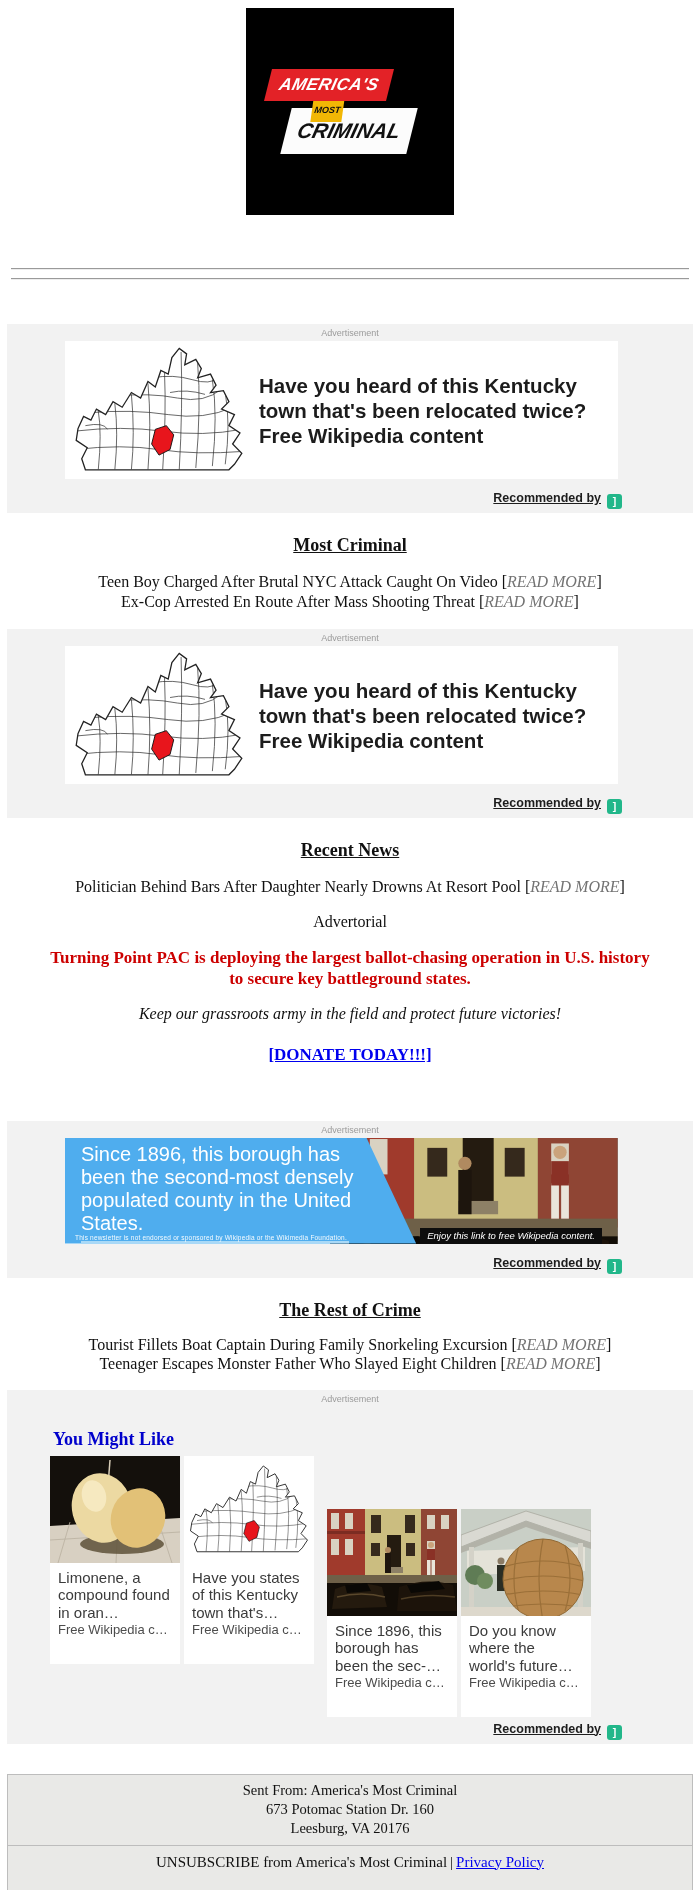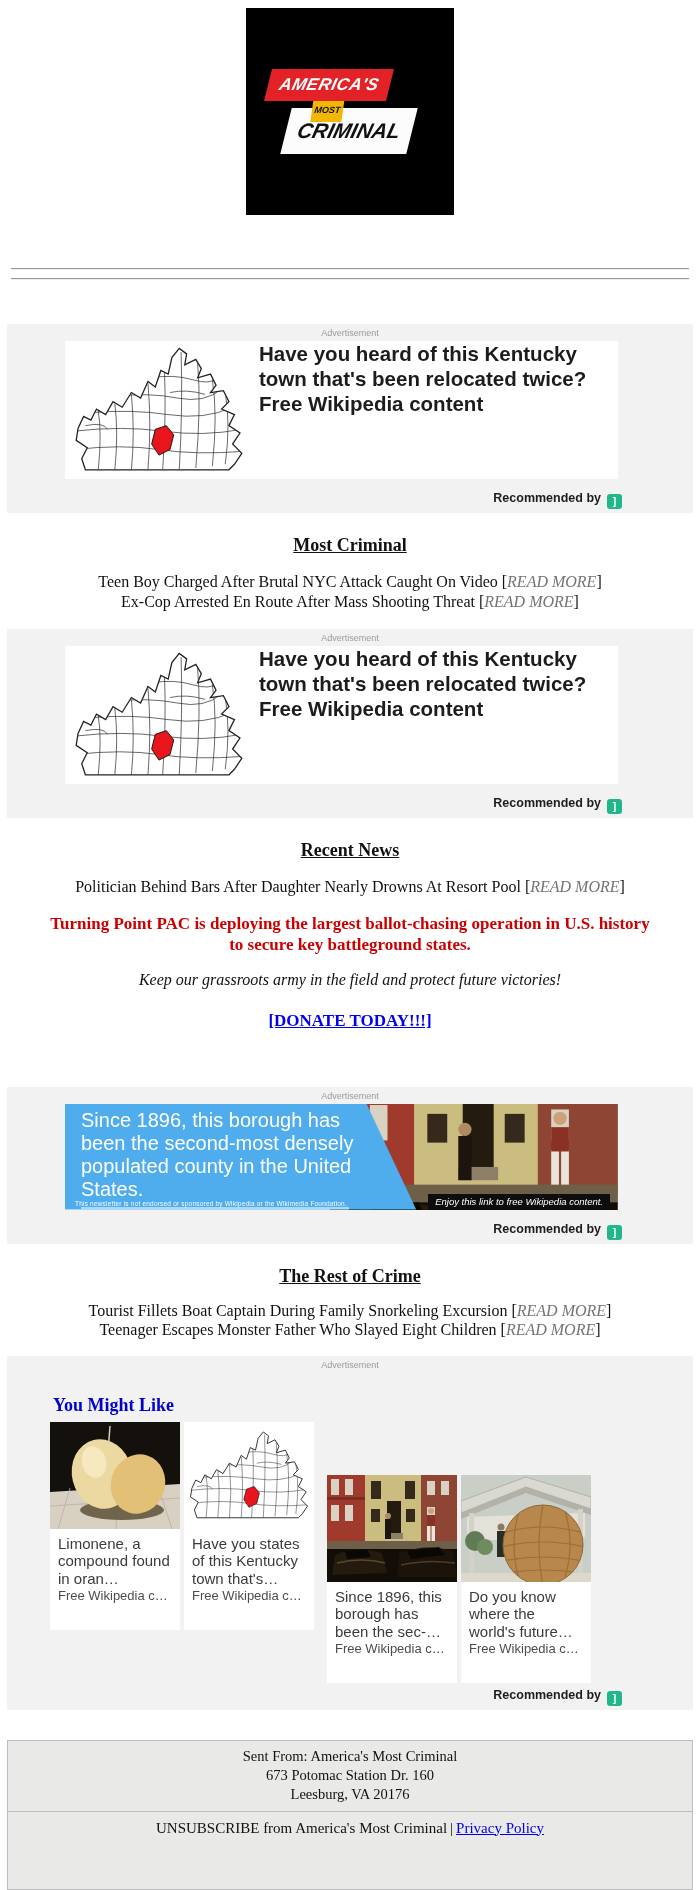--- a/index.html
+++ b/index.html
@@ -21,25 +21,25 @@
 
   hr.top1 { border:none; border-top:1px solid #9a9a9a; border-bottom:1px solid #ededed; margin:49px 4px 0; }
   hr.top2 { border:none; border-top:1px solid #9a9a9a; border-bottom:1px solid #ededed; margin:8px 4px 0; }
 
   
   .adblock { background:#f2f2f2; padding:3px 0 5px; }
   .ad-label { text-align:center; font-family:"Liberation Sans", sans-serif; font-size:9px; color:#9b9b9b; height:12px; line-height:12px; }
   .banner { position:relative; margin-left:58px; margin-top:2px; width:553px; background:#fff; overflow:hidden; }
   .banner-k { height:138px; display:flex; }
   .map-wrap { width:188px; height:138px; flex:none; background:#fff; }
-  .k-headline { flex:1; display:flex; font-family:"Liberation Sans", sans-serif;
+  .k-headline { flex:1; display:flex; align-items:center; font-family:"Liberation Sans", sans-serif;
                 font-weight:bold; font-size:20.5px; line-height:25px; color:#1c1c1c; padding-left:6px; padding-right:4px; }
   .k-headline span { display:block; max-width:345px; }
   .recrow { margin-top:12px; height:17px; text-align:right; padding-right:71px;
-            font-family:"Liberation Sans", sans-serif; font-size:12.5px; font-weight:bold; color:#1d1d1d; }
+            font-family:"Liberation Sans", sans-serif; font-size:12.5px; font-weight:bold; color:#1d1d1d;text-decoration:underline; }
   .jicon { display:inline-block; vertical-align:-3px; width:15px; height:15px; margin-left:6px; border-radius:3px;
            background:#22b78a; color:#fff; font-size:10.5px; font-weight:bold; line-height:15px; text-align:center; }
 
   
   h2.sec { text-align:center; font-size:18px; margin:22px 0 0; text-decoration:underline; }
   .stories { text-align:center; font-size:16px; line-height:19.5px; margin:16px 0 0; }
   .readmore { color:#737373; font-style:italic; text-decoration:none; }
   .bracket { color:#111; }
   .bracket.open { margin-left:4px; }
   .advertorial { text-align:center; font-size:16px; margin:16px 0 0; }
@@ -52,21 +52,21 @@
   .banner-b { height:106px; }
   .b-photo { position:absolute; right:0; top:0; width:52%; height:100%; }
   .b-photo svg { width:100%; height:100%; display:block; }
   .b-blue { position:absolute; left:0; top:0; width:100%; height:100%; background:#4fadee;
             clip-path:polygon(0 0,54.5% 0,63.5% 100%,0 100%); color:#fff;
             font-family:"Liberation Sans", sans-serif; font-size:20px; line-height:23px; padding:5px 7px 0 16px; }
   .b-blue .txt { display:block; max-width:300px; }
   .b-bar { width:268px; height:3px; background:#a9d9f7; margin-top:6px; }
   .b-disc { position:absolute; bottom:3px; left:10px; font-size:6.5px; color:#f4fbff; letter-spacing:.2px;
             font-family:"Liberation Sans", sans-serif; }
-  .b-cap { position:absolute; bottom:0; right:8px; background:#0d0d0d; color:#fff; font-style:italic;
+  .b-cap { position:absolute; bottom:0; right:16px; background:#0d0d0d; color:#fff; font-style:italic;
            font-family:"Liberation Sans", sans-serif; font-size:9.5px; line-height:16px; padding:0 7px;margin-top:38px; }
 
   
   .yml-title { font-family:"Liberation Serif", serif; color:#0000cc; font-weight:bold; font-size:18px;
                margin:24px 0 0 46px; }
   .cards { display:flex; align-items:flex-start; padding-left:43px; margin-top:6px; height:262px; }
   .card { width:130px; background:#fff; flex:none; font-family:"Liberation Sans", sans-serif; }
   .card + .card { margin-left:4px; }
   .card.low { margin-top:53px; }
   .card.gap { margin-left:13px; }
@@ -253,20 +253,21 @@
     </div>
     <div class="recrow">
       <span>Recommended by</span><span class="jicon">]</span>
     </div>
   </div>
 
   <h2 class="sec">Recent News</h2>
   <p class="stories">
     <span><span>Politician Behind Bars After Daughter Nearly Drowns At Resort Pool</span><span class="bracket open">[</span><a href="#" class="readmore">READ MORE</a><span class="bracket">]</span></span>
   </p>
+  <p class="advertorial">Advertorial</p>
   <p class="redline">Turning Point PAC is deploying the largest ballot-chasing operation in U.S. history to secure key battleground states.</p>
   <p class="grassroots">Keep our grassroots army in the field and protect future victories!</p>
   <p class="donate">
     <a href="#">[DONATE TODAY!!!]</a>
   </p>
 
   <div class="adblock" style="margin-top:56px;">
     <div class="ad-label">Advertisement</div>
     <div class="banner banner-b">
       <div class="b-photo">

